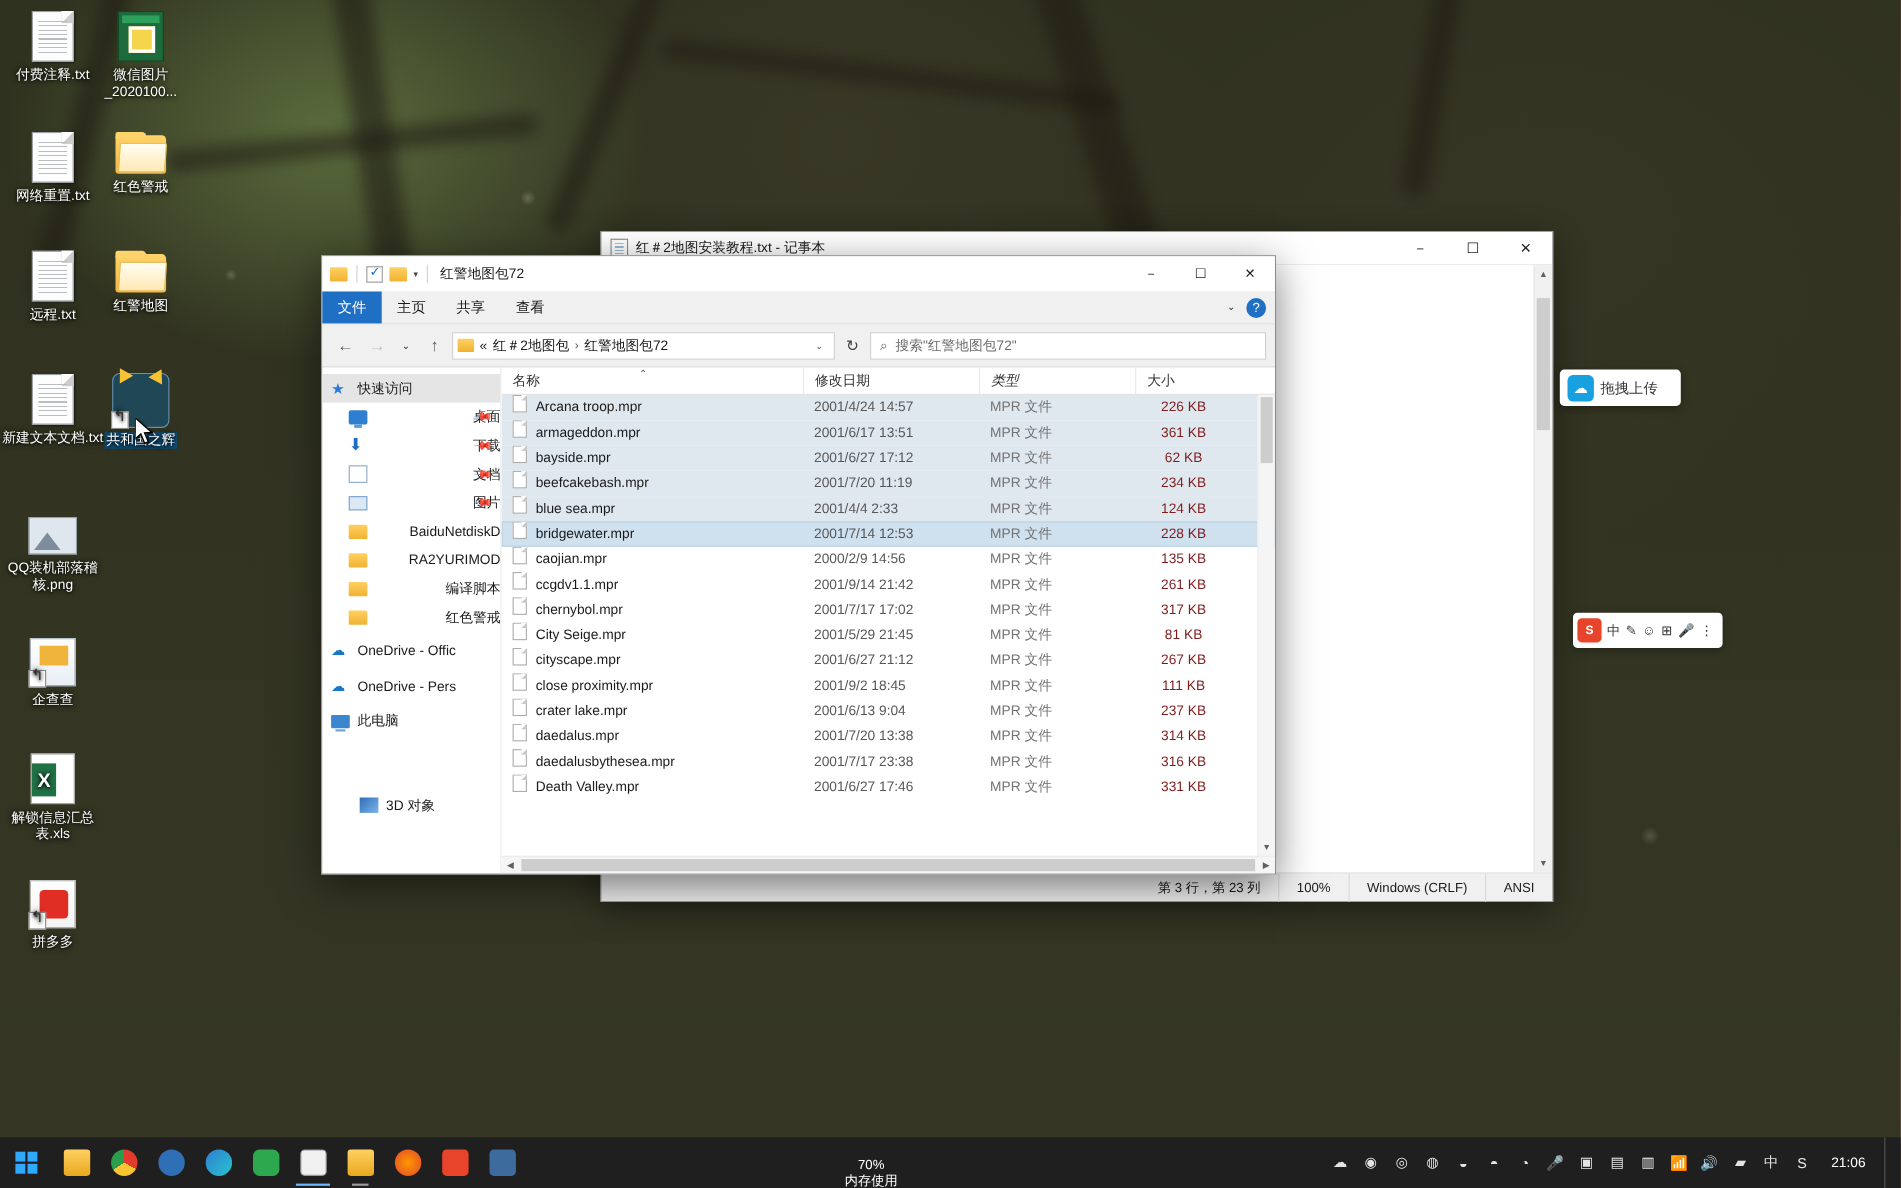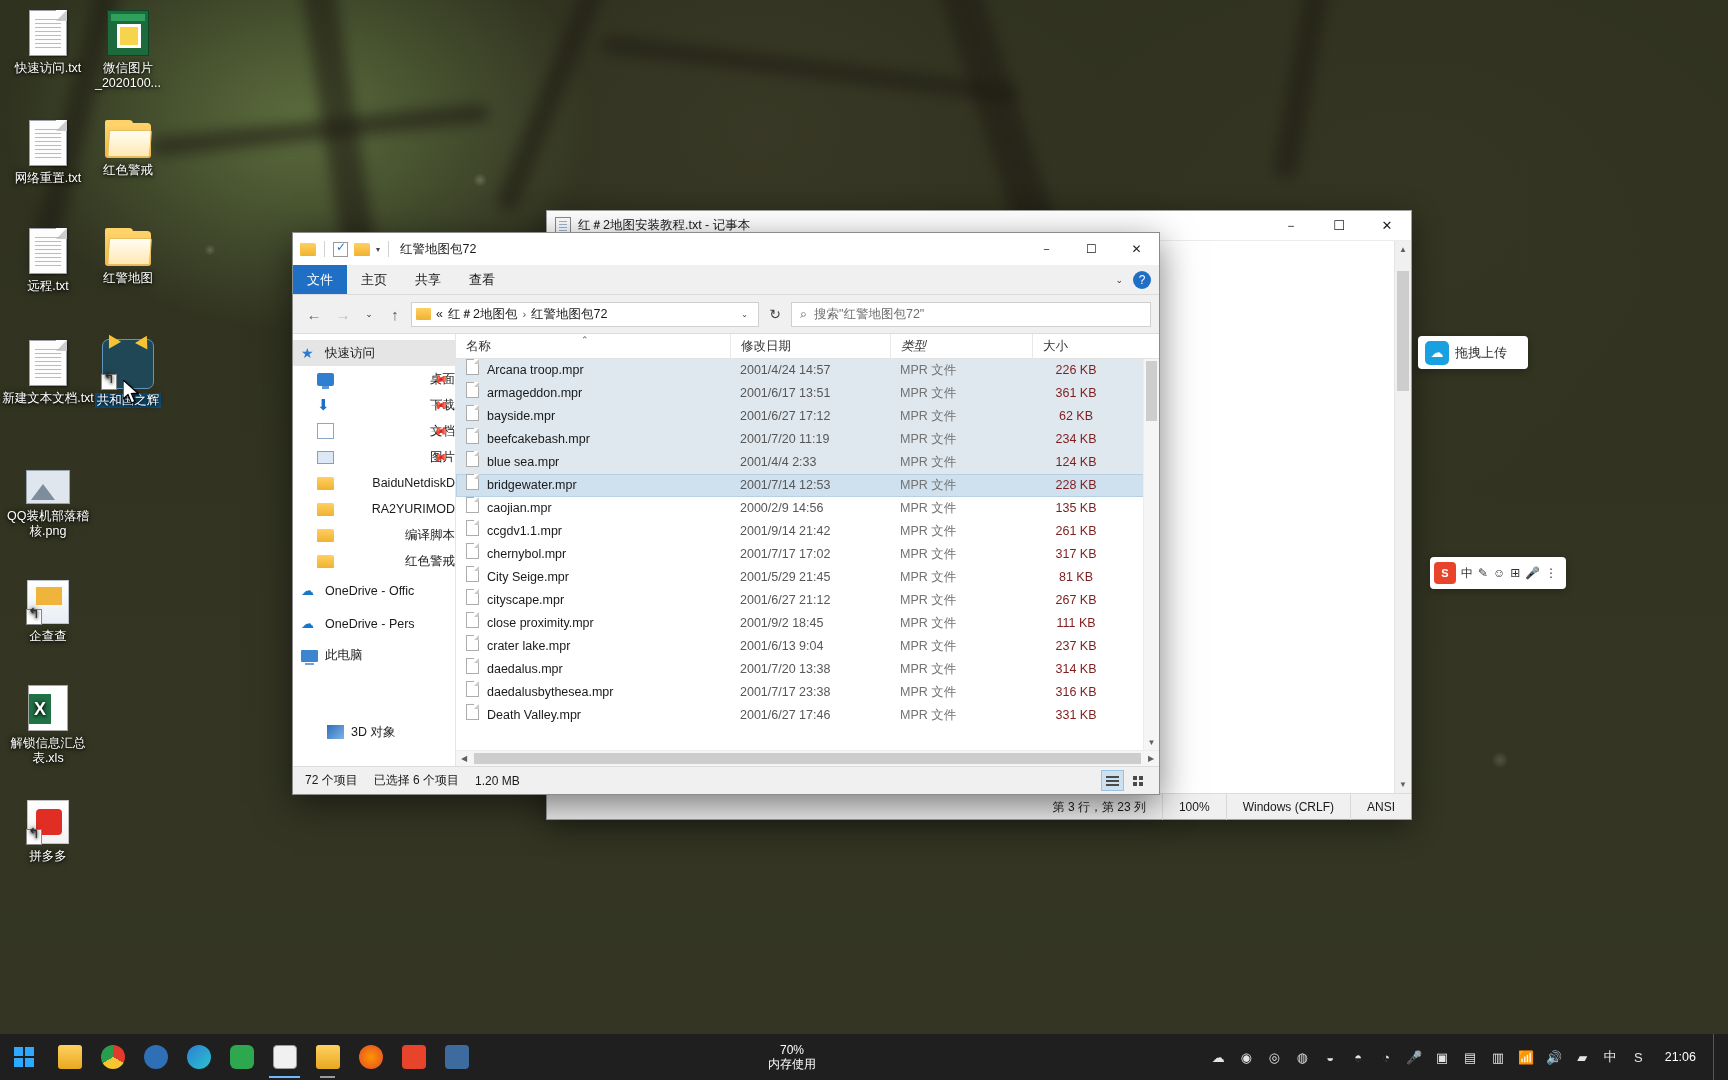--- a/index.html
+++ b/index.html
@@ -271,21 +271,21 @@
     position:absolute; left:1430px; top:557px; width:136px; height:32px; background:#fff;
     border-radius:4px; box-shadow:0 2px 8px rgba(0,0,0,.3); display:flex; align-items:center;
     padding-left:4px; gap:5px; font-size:12px; color:#333;
   }
   #ime-bar .sg { width:22px;height:22px;border-radius:4px;background:#e8442b;color:#fff;
     font-size:11px; display:flex;align-items:center;justify-content:center;font-weight:bold; }
 
   
   #taskbar {
     position:absolute; left:0; bottom:0; width:1728px; height:46px;
-    background:#1f1f1f; display:flex; align-items:center; color:#fff; font-size:12px;
+    background:#1f1f1f; display:flex; align-items:flex-end; color:#fff; font-size:12px;
   }
   #start { width:48px;height:46px;display:flex;align-items:center;justify-content:center; }
   #start .grid { display:grid; grid-template-columns:repeat(2,9px); grid-template-rows:repeat(2,9px); gap:2px; }
   #start .grid i { display:block; background:#2ea9ff; }
   .tbicon { width:43px; height:46px; display:flex; align-items:center; justify-content:center; position:relative; }
   .tbicon.active::after{content:"";position:absolute;left:6px;right:6px;bottom:2px;height:2px;background:#6fb9ff;}
   .tbicon.run::after{content:"";position:absolute;left:14px;right:14px;bottom:2px;height:2px;background:#9b9b9b;}
   .sq { width:24px;height:24px;border-radius:4px; }
   #perfbox { margin-left:290px; text-align:center; line-height:14px; font-size:12px; }
   #tray { margin-left:auto; display:flex; align-items:center; gap:9px; padding-right:8px; }
@@ -302,21 +302,21 @@
   <div class="branch" style="left:330px; top:-40px;  width:34px; height:420px; transform:rotate(-9deg);"></div>
   <div class="branch" style="left:540px; top:-30px;  width:22px; height:250px; transform:rotate(22deg);"></div>
   <div class="branch" style="left:980px; top:-50px;  width:40px; height:330px; transform:rotate(-18deg);"></div>
   <div class="branch" style="left:1290px;top:-30px;  width:24px; height:210px; transform:rotate(10deg);"></div>
   <div class="branch" style="left:150px; top:120px;  width:340px;height:20px; transform:rotate(-6deg);"></div>
   <div class="branch" style="left:600px; top:60px;   width:420px;height:18px; transform:rotate(7deg);"></div>
 </div>
 
 <div class="dicon" style="left:0px;   top:10px;">
   <div class="glyph g-txt"></div>
-  <span class="lbl">快速访问.txt</span>
+  <span class="lbl">付费注释.txt</span>
 </div>
 <div class="dicon" style="left:80px;  top:10px;">
   <div class="glyph g-img">
       <div class="bar"></div>
       <div class="qr"></div>
     </div>
   <span class="lbl">微信图片_2020100...</span>
 </div>
 <div class="dicon" style="left:0px;   top:120px;">
   <div class="glyph g-txt"></div>
@@ -705,42 +705,20 @@
         <div class="dn">▼</div>
       </div>
       <div id="hscroll">
         <div class="lf">◀</div>
         <div class="thumb"></div>
         <div class="rt">▶</div>
       </div>
     </div>
   </div>
 
-  <div id="ex-status">
-    <span>72 个项目</span>
-    <span>已选择 6 个项目</span>
-    <span>1.20 MB</span>
-    <div class="viewtoggle">
-      <div class="vbtn on">
-        <span class="lines">
-            <i></i>
-            <i></i>
-            <i></i>
-          </span>
-      </div>
-      <div class="vbtn">
-        <span class="dots">
-            <i></i>
-            <i></i>
-            <i></i>
-            <i></i>
-          </span>
-      </div>
-    </div>
-  </div>
 </div>
 
 <div id="upload-widget">
   <span class="cloudbtn">☁</span>
   <span>拖拽上传</span>
 </div>
 
 <div id="ime-bar">
   <span class="sg">S</span>
   <span>中</span>

